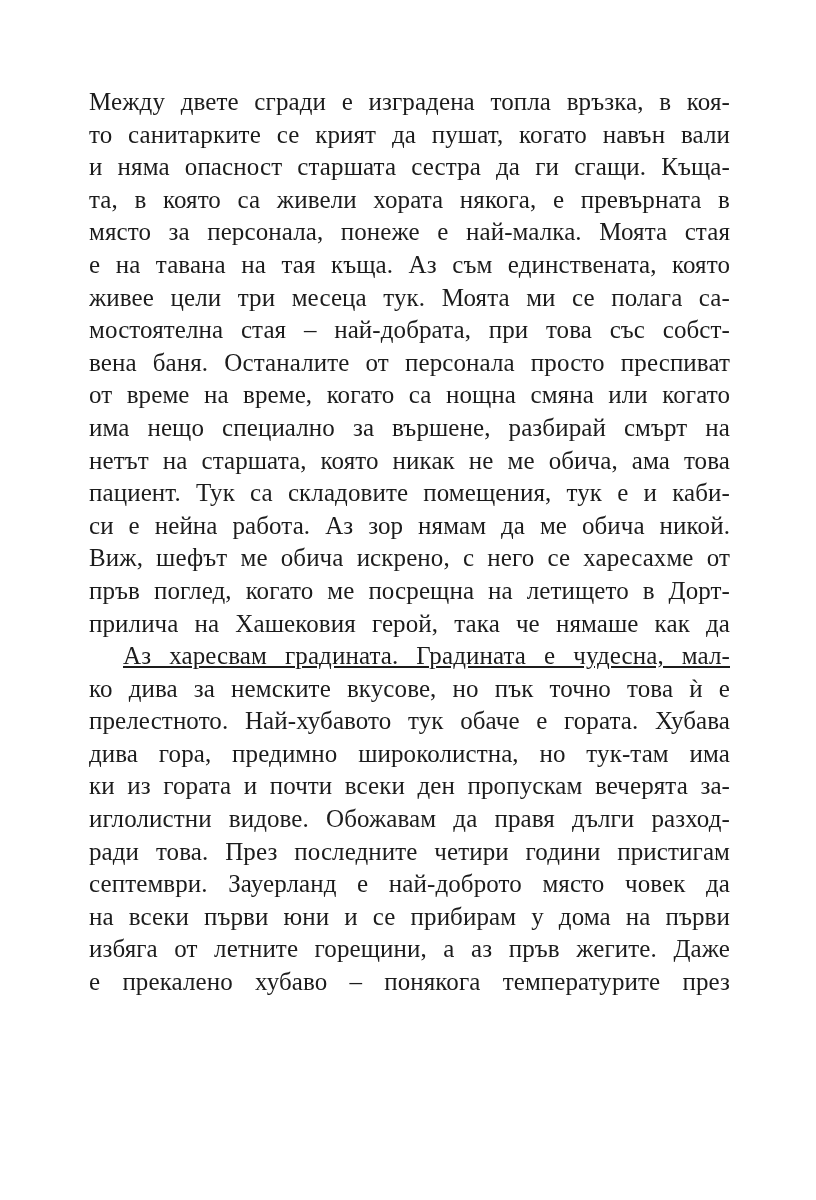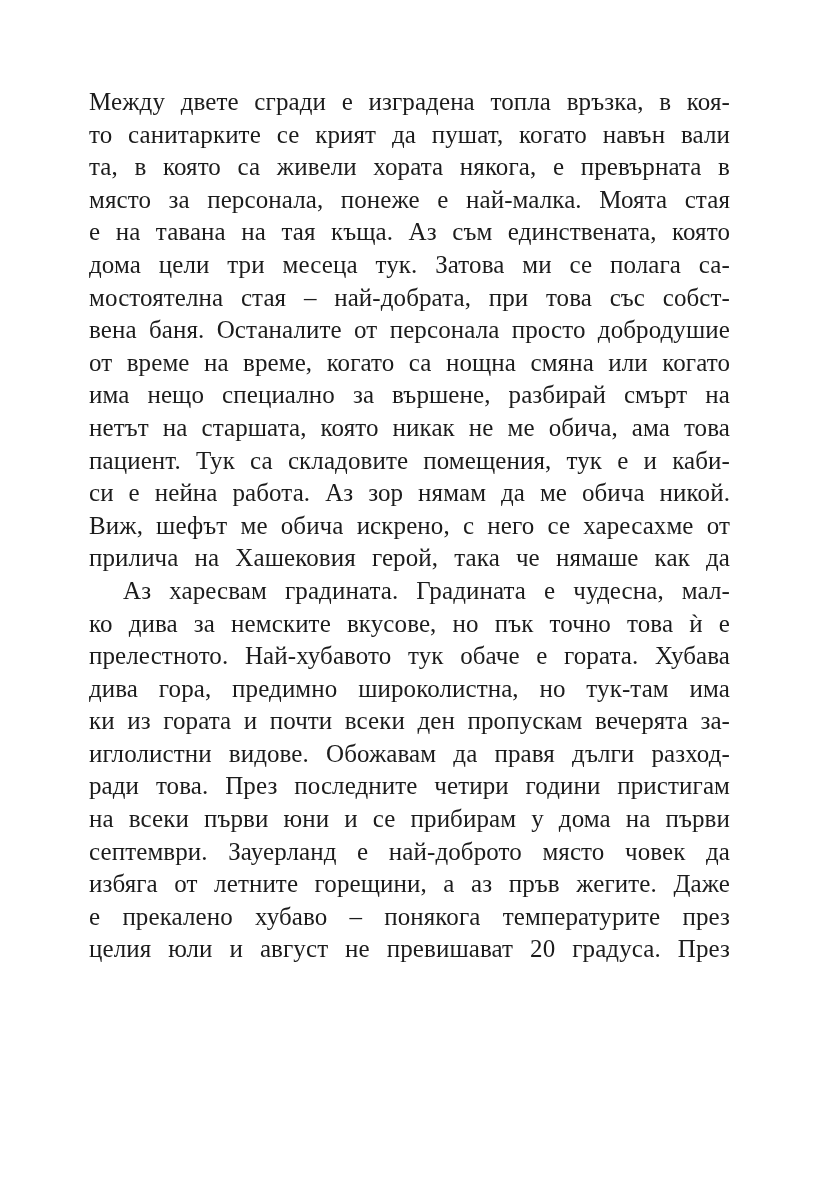--- a/index.html
+++ b/index.html
@@ -28,20 +28,21 @@
     line-height: 32.6px;
     height: 32.6px;
     text-align: justify;
     text-align-last: justify;
     white-space: normal;
     overflow: hidden;
     letter-spacing: 0.1px;
   }
   .line.indent {
     text-indent: 34px;
+    text-decoration: underline;
   }
   .page-number {
     position: absolute;
     left: 74px;
     top: 1108px;
     font-size: 34px;
     line-height: 30px;
     color: #1c1c1c;
     text-decoration: underline;
   }
@@ -49,47 +50,48 @@
 </head>
 <body>
 
 <div class="page">
 
   <div class="text-block">
 
     <div>
       <div class="line">Между двете сгради е изградена топла връзка, в коя-</div>
       <div class="line">то санитарките се крият да пушат, когато навън вали</div>
+      <div class="line">и няма опасност старшата сестра да ги сгащи. Къща-</div>
       <div class="line">та, в която са живели хората някога, е превърната в</div>
       <div class="line">място за персонала, понеже е най-малка. Моята стая</div>
       <div class="line">е на тавана на тая къща. Аз съм единствената, която</div>
-      <div class="line">дома цели три месеца тук. Затова ми се полага са-</div>
+      <div class="line">живее цели три месеца тук. Моята ми се полага са-</div>
       <div class="line">мостоятелна стая – най-добрата, при това със собст-</div>
-      <div class="line">вена баня. Останалите от персонала просто добродушие</div>
+      <div class="line">вена баня. Останалите от персонала просто преспиват</div>
       <div class="line">от време на време, когато са нощна смяна или когато</div>
       <div class="line">има нещо специално за вършене, разбирай смърт на</div>
       <div class="line">нетът на старшата, която никак не ме обича, ама това</div>
       <div class="line">пациент. Тук са складовите помещения, тук е и каби-</div>
       <div class="line">си е нейна работа. Аз зор нямам да ме обича никой.</div>
       <div class="line">Виж, шефът ме обича искрено, с него се харесахме от</div>
+      <div class="line">пръв поглед, когато ме посрещна на летището в Дорт-</div>
       <div class="line">прилича на Хашековия герой, така че нямаше как да</div>
     </div>
 
     <div>
       <div class="line indent">Аз харесвам градината. Градината е чудесна, мал-</div>
       <div class="line">ко дива за немските вкусове, но пък точно това ѝ е</div>
       <div class="line">прелестното. Най-хубавото тук обаче е гората. Хубава</div>
       <div class="line">дива гора, предимно широколистна, но тук-там има</div>
       <div class="line">ки из гората и почти всеки ден пропускам вечерята за-</div>
       <div class="line">иглолистни видове. Обожавам да правя дълги разход-</div>
       <div class="line">ради това. През последните четири години пристигам</div>
+      <div class="line">септември. Зауерланд е най-доброто място човек да</div>
       <div class="line">на всеки първи юни и се прибирам у дома на първи</div>
-      <div class="line">септември. Зауерланд е най-доброто място човек да</div>
       <div class="line">избяга от летните горещини, а аз пръв жегите. Даже</div>
       <div class="line">е прекалено хубаво – понякога температурите през</div>
-      <div class="line">целия юли и август не превишават 20 градуса. През</div>
     </div>
 
   </div>
 
   <div class="page-number">10</div>
 
 </div>
 
 </body></html>

